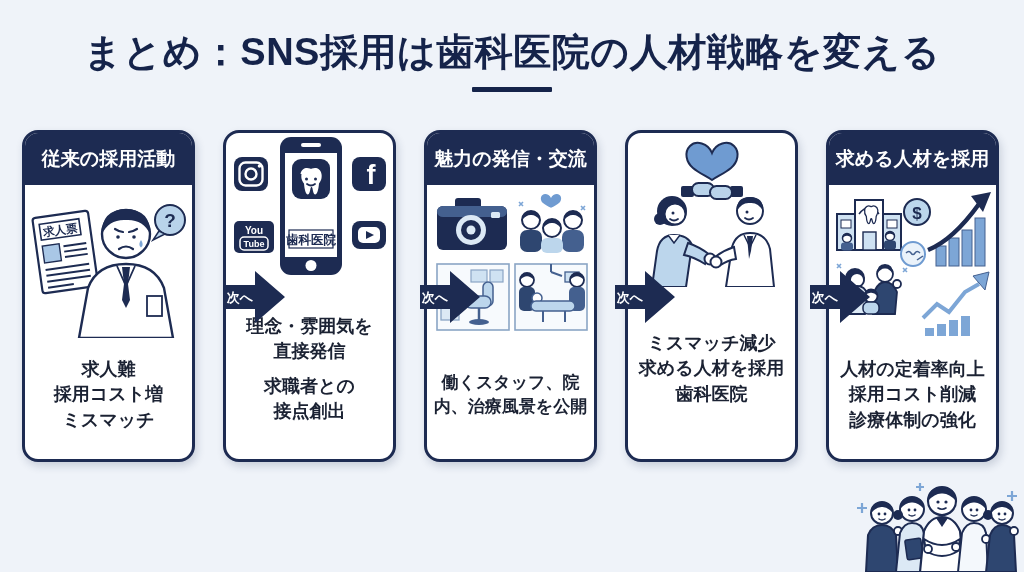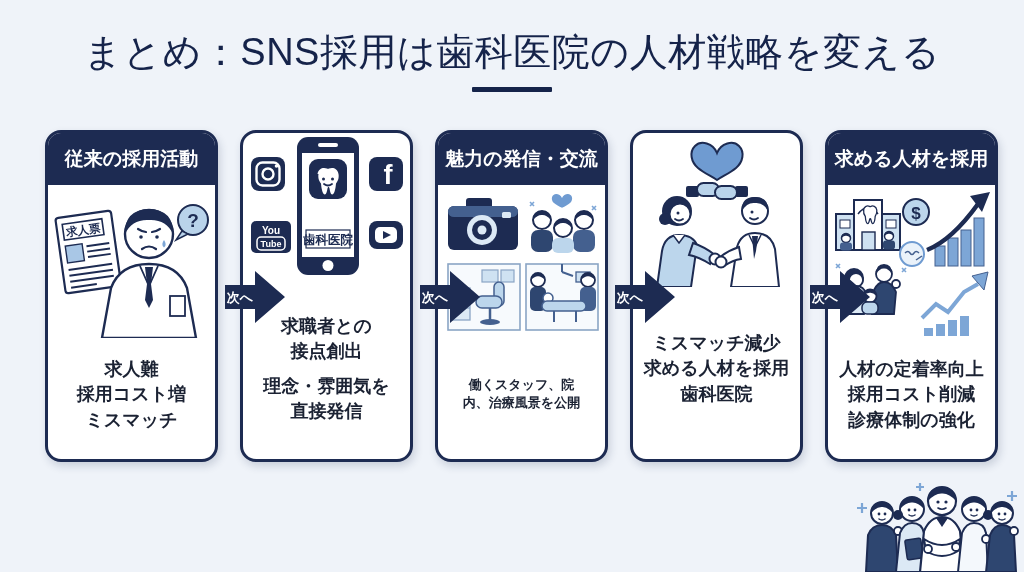--- a/index.html
+++ b/index.html
@@ -8,36 +8,36 @@
     position:relative;
     background:#eff3f9;
     font-family:"Liberation Sans","DejaVu Sans",sans-serif;
     overflow:hidden;
     color:#1b2233;
   }
   .title {
     text-align:center;
     padding-top:32px;
     font-size:38px;
-    font-weight:normal;
+    font-weight:bold;
     color:#15234a;
     letter-spacing:0.5px;
     line-height:1.1;
   }
   .title-underline {
     width:80px; height:5px;
     background:#15234a;
     margin:13px auto 0;
     border-radius:1px;
   }
   .flow {
     position:absolute;
-    left:45px; top:130px;
+    left:22px; top:130px;
     display:flex;
-    gap:22px;
+    gap:28px;
   }
   .card {
     width:173px; height:332px;
     background:#ffffff;
     border:3px solid #1d2b52;
     border-radius:16px;
     display:flex;
     flex-direction:column;
     box-shadow:2px 4px 8px rgba(29,43,82,0.18);
     overflow:hidden;
@@ -70,21 +70,21 @@
     gap:9px;
     text-align:center;
     font-weight:bold;
     font-size:18px;
     line-height:1.4;
     color:#1b2233;
     white-space:pre-line;
     padding:0 1px 10px;
   }
   .card-text .block:empty { display:none; }
-  .card.small-text .card-text { font-size:13px;font-family:Liberation Mono, monospace; }
+  .card.small-text .card-text { font-size:17px; }
   .arrow {
     position:absolute;
     top:269px;
     width:62px; height:56px;margin-left:34px;
   }
   .arrow svg { display:block; }
   .arrow text {
     font-family:"Liberation Sans","DejaVu Sans",sans-serif;
     font-weight:bold;
   }
@@ -184,24 +184,24 @@
           <text x="141" y="49" font-size="27" font-weight="bold" fill="#fff" text-anchor="middle">f</text>
         </g>
         <g>
           <rect x="122" y="86" width="34" height="28" rx="8" fill="#1d2b52"></rect>
           <rect x="128" y="92" width="22" height="16" rx="5" fill="#fff"></rect>
           <polygon points="136,96 144,100 136,104" fill="#1d2b52"></polygon>
         </g>
       </svg>
     </div>
     <div class="card-text">
+      <div class="block">理念・雰囲気を
+直接発信</div>
       <div class="block">求職者との
 接点創出</div>
-      <div class="block">理念・雰囲気を
-直接発信</div>
     </div>
   </div>
 
   <div class="card small-text">
     <div class="card-header">魅力の発信・交流</div>
     <div class="card-illo">
       <svg width="160" height="150" viewBox="0 0 160 150">
         <g>
           <rect x="24" y="10" width="26" height="12" rx="3" fill="#1d2b52"></rect>
           <rect x="6" y="18" width="70" height="44" rx="6" fill="#1d2b52"></rect>

